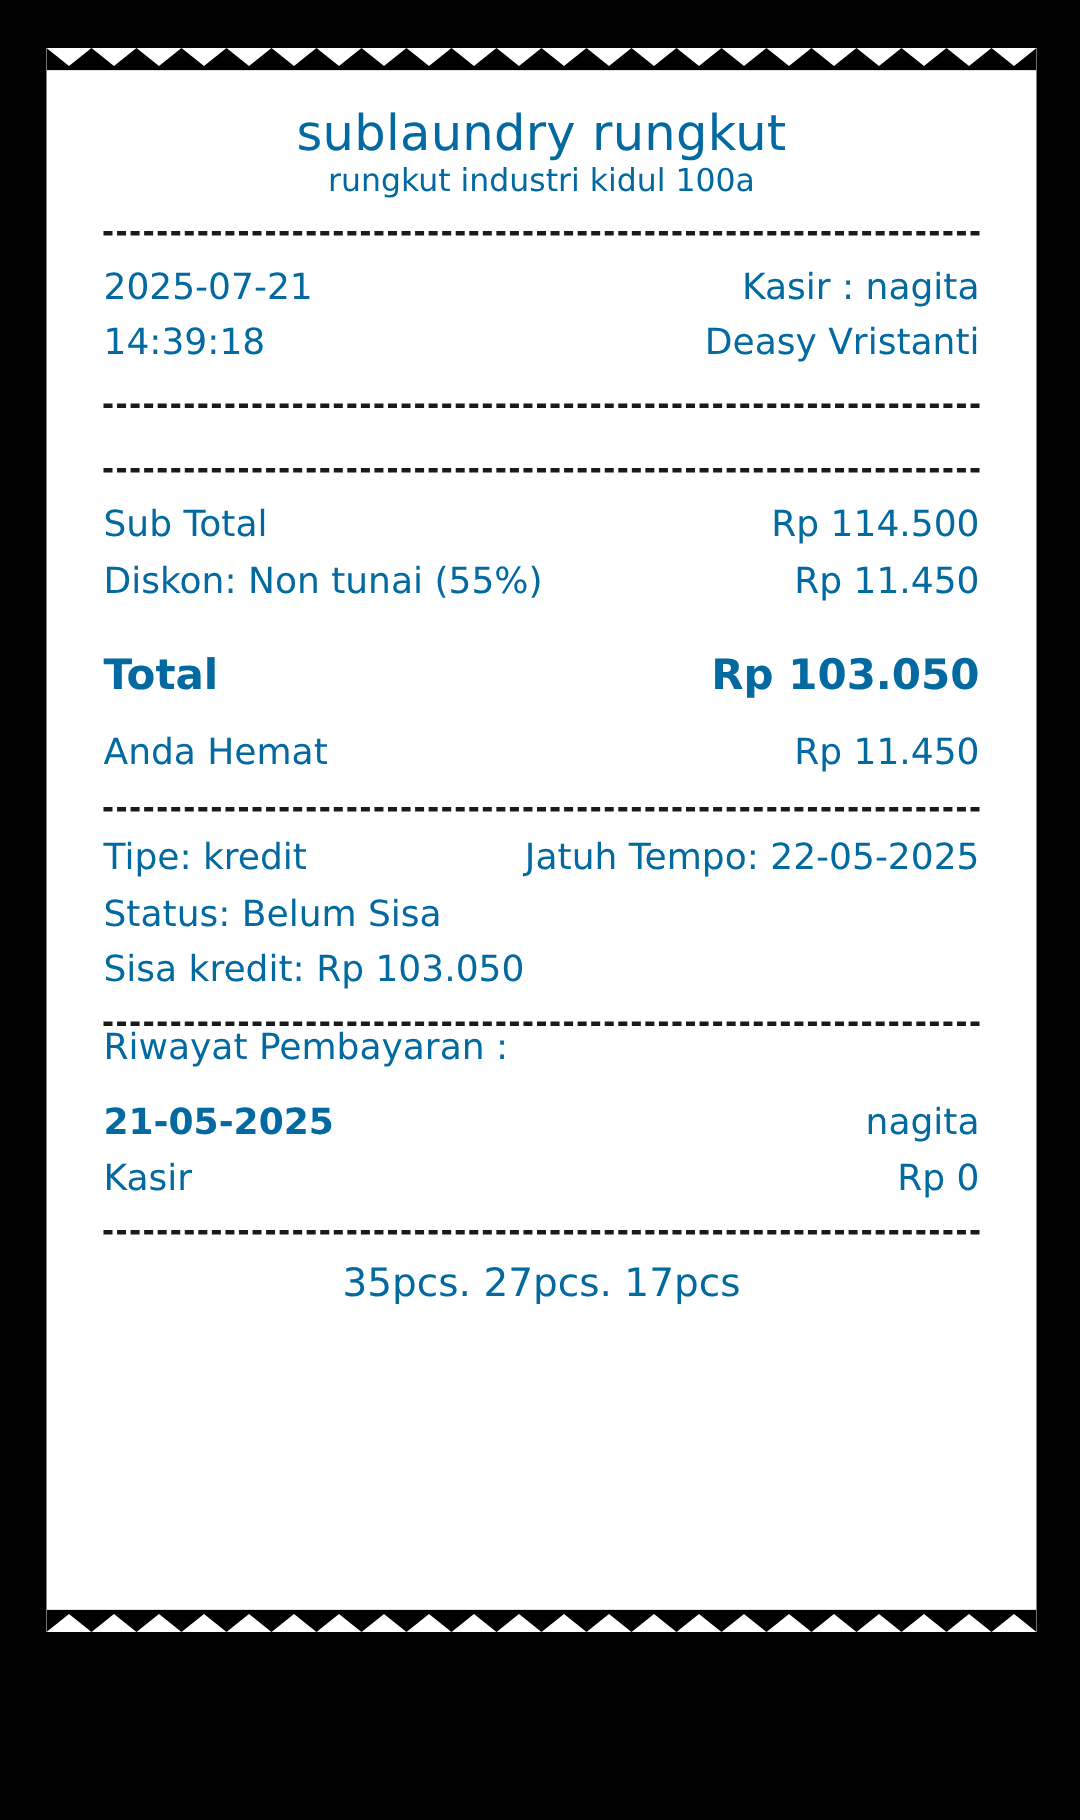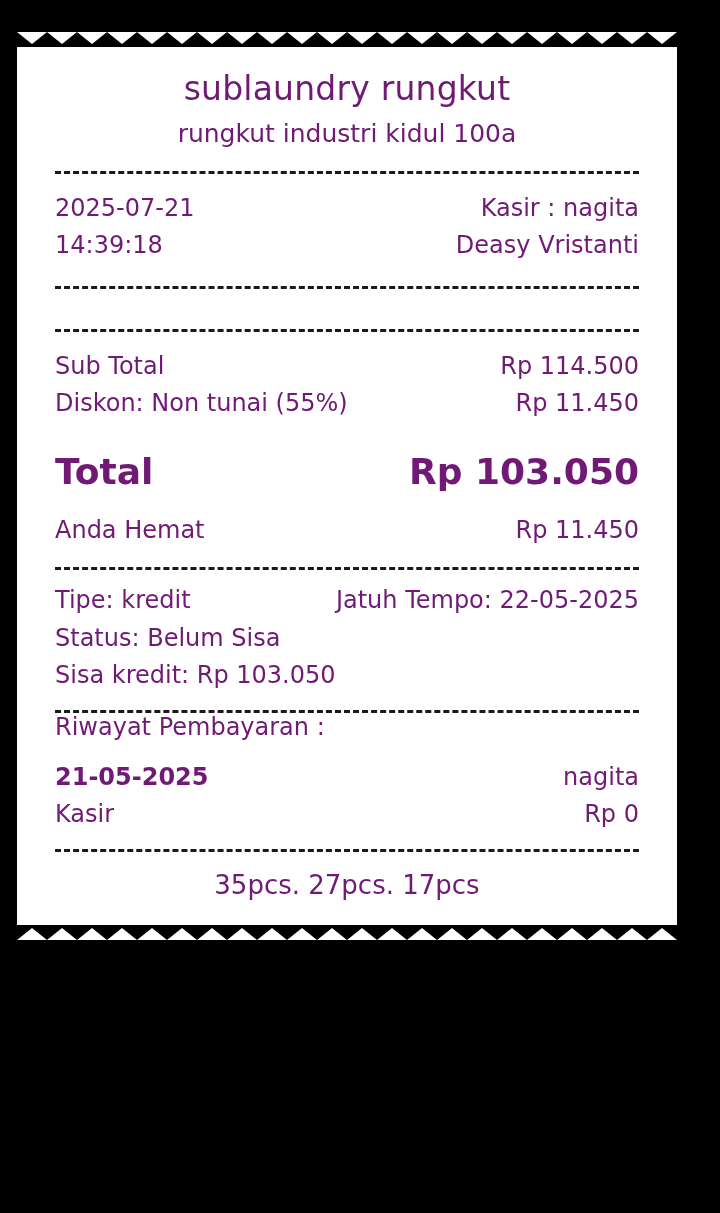--- a/index.html
+++ b/index.html
@@ -12,26 +12,26 @@
   }
   #stage {
     position: relative;
     width: 720px;
     height: 1213px;
     background: #000000;
     overflow: hidden;
   }
   .receipt {
     position: absolute;
-    left: 17px;
+    left: 31px;
     top: 32px;
     width: 660px;
-    height: 908px;
+    height: 1056px;
     background: #ffffff;
-    color: #701a75;
+    color: #0369a1;
   }
   .zz {
     position: absolute;
     left: 0;
     width: 660px;
     height: 15px;
     overflow: hidden;
   }
   .zz.top { top: 0; }
   .zz.bottom { bottom: 0; }
@@ -46,22 +46,21 @@
   }
   .store-name {
     text-align: center;
     font-size: 33px;
     letter-spacing: 0.2px;
     margin-top: 22px;
     line-height: 1.15;
   }
   .store-addr {
     text-align: center;
-    font-size: 25px;
-    margin-top: 12px;
+    font-size: 21px;
     line-height: 1.15;
   }
   .divider {
     height: 0;
     border-top: 3px dashed #1a1a1a;
     margin: 22px 0 0 0;
   }
   .row {
     display: flex;
     justify-content: space-between;
@@ -72,21 +71,21 @@
   .row .left { text-align: left; }
   .row .right { text-align: right; }
   .block { margin-top: 16px; }
   .bold { font-weight: bold; }
   .item-name {
     font-size: 24px;
     font-weight: bold;
     line-height: 1.5;
   }
   .total-row {
-    font-size: 36px;
+    font-size: 28px;
     font-weight: bold;
     margin-top: 22px;
   }
   .spacer-md { height: 18px; }
   .footer-count {
     text-align: center;
     font-size: 26px;
     margin-top: 18px;
   }
   .pay-title {

